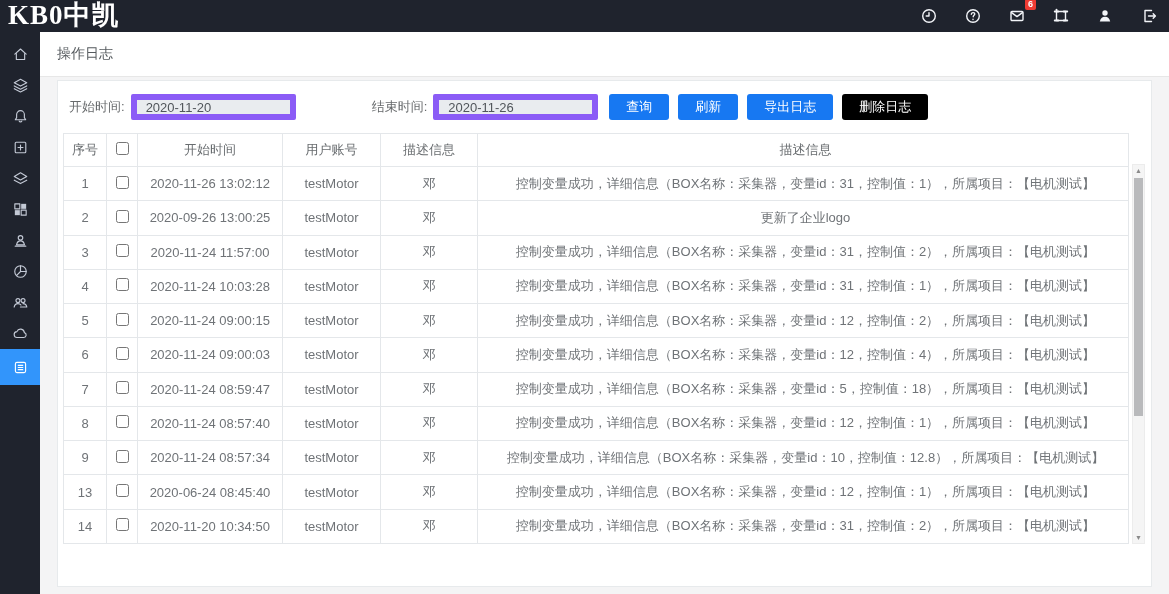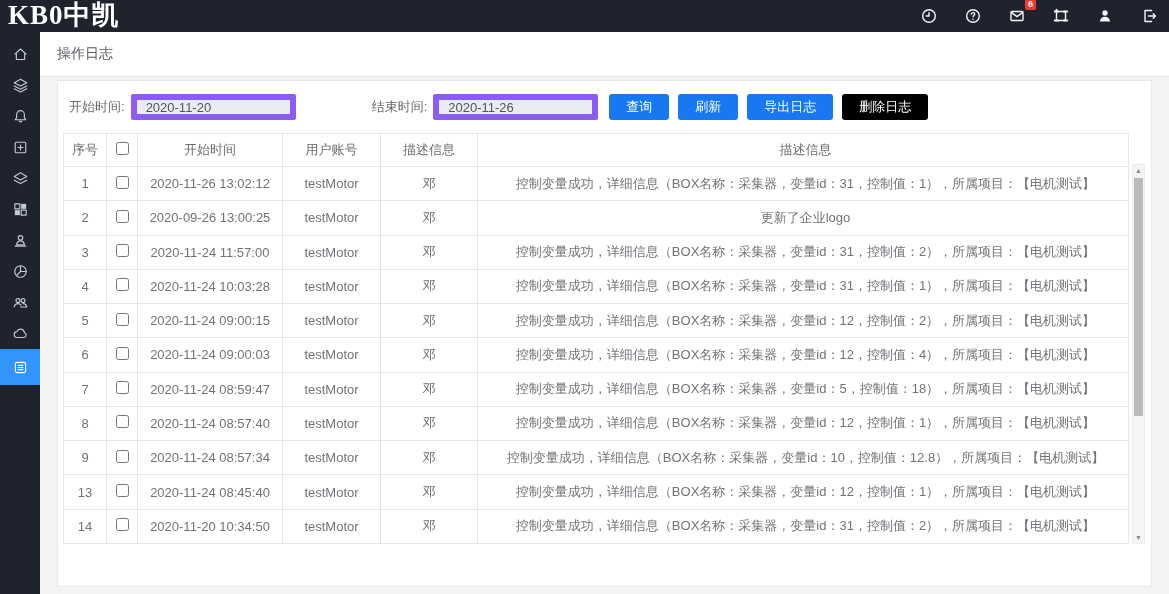--- a/index.html
+++ b/index.html
@@ -282,21 +282,21 @@
                   <td class="c-no">9</td>
                   <td class="c-cb"><input type="checkbox" style=""></td>
                   <td class="c-time">2020-11-24 08:57:34</td>
                   <td class="c-acc">testMotor</td>
                   <td class="c-name">邓</td>
                   <td class="c-desc">控制变量成功，详细信息（BOX名称：采集器，变量id：10，控制值：12.8），所属项目：【电机测试】</td>
                 </tr>
                 <tr>
                   <td class="c-no">13</td>
                   <td class="c-cb"><input type="checkbox" style=""></td>
-                  <td class="c-time">2020-11-24 08:45:40</td>
+                  <td class="c-time">2020-06-24 08:45:40</td>
                   <td class="c-acc">testMotor</td>
                   <td class="c-name">邓</td>
                   <td class="c-desc">控制变量成功，详细信息（BOX名称：采集器，变量id：12，控制值：1），所属项目：【电机测试】</td>
                 </tr>
                 <tr>
                   <td class="c-no">14</td>
                   <td class="c-cb"><input type="checkbox" style=""></td>
                   <td class="c-time">2020-11-20 10:34:50</td>
                   <td class="c-acc">testMotor</td>
                   <td class="c-name">邓</td>

